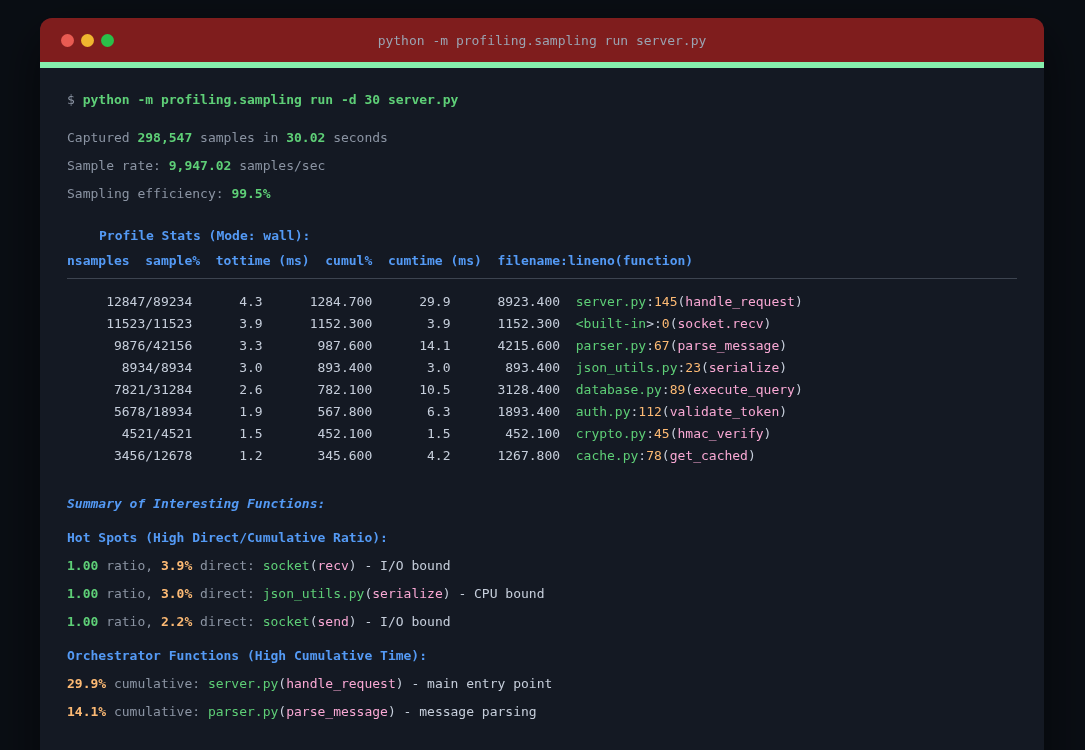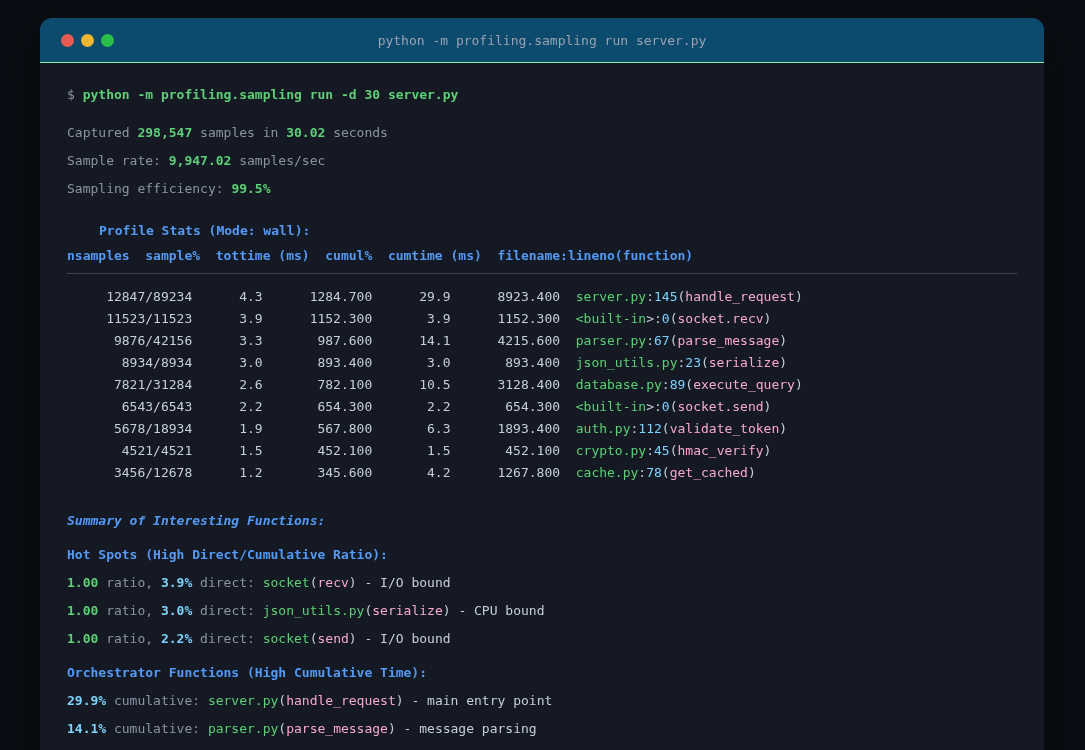--- a/index.html
+++ b/index.html
@@ -7,38 +7,38 @@
     width:1085px;height:750px;overflow:hidden;position:relative;
     background:#0a0e14;
     font-family:"DejaVu Sans Mono","Liberation Mono",monospace;
   }
   .window{
     position:absolute;left:40px;top:18px;width:1004px;height:790px;
     background:#141923;border-radius:12px 12px 0 0;
     box-shadow:0 18px 50px rgba(0,0,0,0.55);
   }
   .titlebar{
-    height:44px;background:#0c4a6e;border-bottom:1px solid #86efac;
+    height:44px;background:#7f1d1d;border-bottom:6px solid #86efac;
     border-radius:12px 12px 0 0;position:relative;
     display:flex;align-items:center;justify-content:center;
   }
   .dots{position:absolute;left:21px;top:0;height:100%;display:flex;align-items:center;gap:7px;}
   .dot{width:13px;height:13px;border-radius:50%;}
   .dot.red{background:#e85b52;}
   .dot.yellow{background:#efb62f;}
   .dot.green{background:#2abf49;}
   .title{font-size:13px;color:#9aa3b1;}
   .content{padding:18px 27px 0;font-size:13px;}
   .line{white-space:pre;line-height:28px;color:#c6cedb;}
   .row{line-height:22px;}
   .table-header{line-height:22px;}
   .gray{color:#8b94a3;}
   .green{color:#5ecf77;}
   .blue{color:#f9a8d4;}
-  .orange{color:#7dd3fc;}
+  .orange{color:#fdba74;}
   .light{color:#c6cedb;}
   .bold{font-weight:bold;}
   .heading{color:#549af5;font-weight:bold;}
   .mt-capture{margin-top:10px;}
   .mt-profile{margin-top:14px;margin-left:32px;}
   .divider{border:0;border-top:1px solid #3d4450;margin:6px 0 0;width:950px;}
   .rows{margin-top:12px;}
   .mt-summary{margin-top:23px;font-style:italic;}
   .mt-hotspots{margin-top:6px;}
   .mt-orch{margin-top:6px;}
@@ -69,21 +69,20 @@
     <div class="line heading table-header">nsamples  sample%  tottime (ms)  cumul%  cumtime (ms)  filename:lineno(function)</div>
 
     <hr class="divider">
 
     <div class="rows" id="stat-rows">
         <div class="line row"><span class="light">     12847/89234      4.3      1284.700      29.9      8923.400  </span><span class="green">server.py</span><span class="light">:</span><span class="orange">145</span><span class="light">(</span><span class="blue">handle_request</span><span class="light">)</span></div>
         <div class="line row"><span class="light">     11523/11523      3.9      1152.300       3.9      1152.300  </span><span class="green">&lt;built-in</span><span class="light">&gt;</span><span class="light">:</span><span class="orange">0</span><span class="light">(</span><span class="blue">socket.recv</span><span class="light">)</span></div>
         <div class="line row"><span class="light">      9876/42156      3.3       987.600      14.1      4215.600  </span><span class="green">parser.py</span><span class="light">:</span><span class="orange">67</span><span class="light">(</span><span class="blue">parse_message</span><span class="light">)</span></div>
         <div class="line row"><span class="light">       8934/8934      3.0       893.400       3.0       893.400  </span><span class="green">json_utils.py</span><span class="light">:</span><span class="orange">23</span><span class="light">(</span><span class="blue">serialize</span><span class="light">)</span></div>
         <div class="line row"><span class="light">      7821/31284      2.6       782.100      10.5      3128.400  </span><span class="green">database.py</span><span class="light">:</span><span class="orange">89</span><span class="light">(</span><span class="blue">execute_query</span><span class="light">)</span></div>
-        <div class="line row"><span class="light">       6543/6543      2.2       654.300       2.2       654.300  </span><span class="green">&lt;built-in</span><span class="light">&gt;</span><span class="light">:</span><span class="orange">0</span><span class="light">(</span><span class="blue">socket.send</span><span class="light">)</span></div>
         <div class="line row"><span class="light">      5678/18934      1.9       567.800       6.3      1893.400  </span><span class="green">auth.py</span><span class="light">:</span><span class="orange">112</span><span class="light">(</span><span class="blue">validate_token</span><span class="light">)</span></div>
         <div class="line row"><span class="light">       4521/4521      1.5       452.100       1.5       452.100  </span><span class="green">crypto.py</span><span class="light">:</span><span class="orange">45</span><span class="light">(</span><span class="blue">hmac_verify</span><span class="light">)</span></div>
         <div class="line row"><span class="light">      3456/12678      1.2       345.600       4.2      1267.800  </span><span class="green">cache.py</span><span class="light">:</span><span class="orange">78</span><span class="light">(</span><span class="blue">get_cached</span><span class="light">)</span></div>
       </div>
 
     <div class="line heading mt-summary">Summary of Interesting Functions:</div>
 
     <div class="line heading mt-hotspots">Hot Spots (High Direct/Cumulative Ratio):</div>
     <div id="hotspot-lines">
         <div class="line"><span class="green bold">1.00</span><span class="gray"> ratio, </span><span class="orange bold">3.9%</span><span class="gray"> direct: </span><span class="green">socket</span><span class="light">(</span><span class="blue">recv</span><span class="light">)</span><span class="light"> - I/O bound</span></div>

